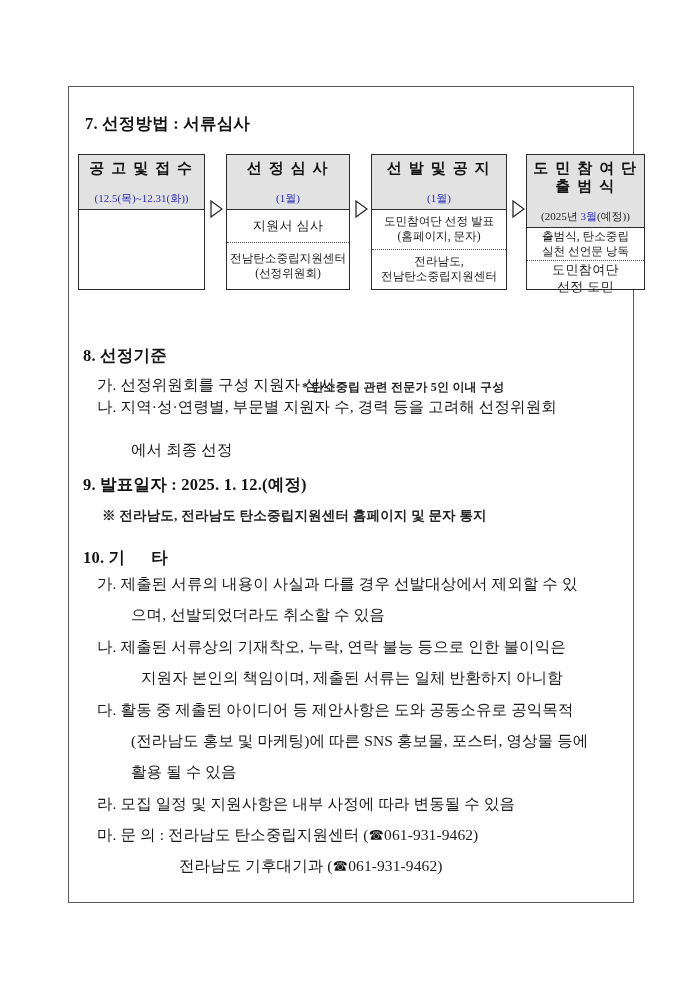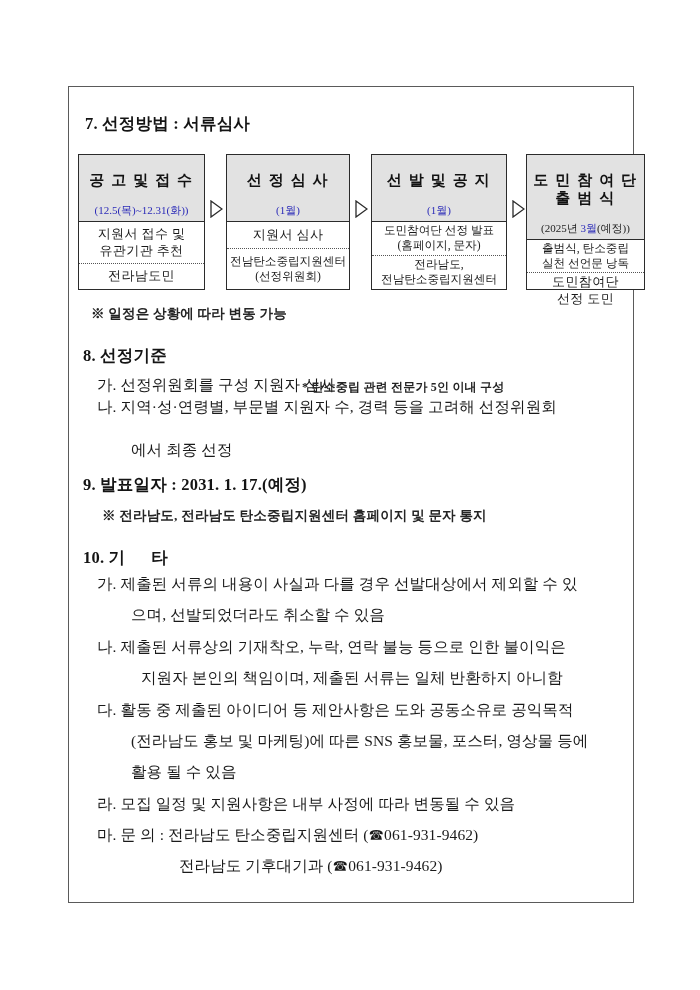--- a/index.html
+++ b/index.html
@@ -74,21 +74,21 @@
     top: 0;
     box-sizing: border-box;
     border: 1.2px solid #2b2b2b;
     background: #ffffff;
     display: flex;
     flex-direction: column;
   }
   .fb-head {
     background: #e2e2e2;
     border-bottom: 1.2px solid #2b2b2b;
-    padding: 16px 2px 3px 2px;
+    padding: 4px 2px 3px 2px;
     text-align: center;
     flex: 0 0 auto;
   }
   .fb-title {
     font-size: 15px;
     font-weight: bold;
     letter-spacing: 1.6px;
     white-space: pre;
     line-height: 1.2;
     color: #111111;
@@ -166,25 +166,20 @@
 
   <div class="abs sec-head" id="sec7-heading">7. 선정방법 : 서류심사</div>
 
   <div id="flowchart">
 
     <div class="flow-box" style="left:0px; width:127px; height:136px;">
       <div class="fb-head">
         <div class="fb-title">공 고 및 접 수</div>
         <div class="fb-sub">(12.5(목)~12.31(화))</div>
       </div>
-      <div class="fb-body">
-        <div class="fb-cell">지원서 접수 및
-유관기관 추천</div>
-        <div class="fb-cell fb-sep">전라남도민</div>
-      </div>
     </div>
 
     <div class="flow-arrow" style="left:131px;">
       <svg width="14" height="18" viewBox="0 0 14 18">
         <polygon points="2,1 13,9 2,17" fill="#ffffff" stroke="#2b2b2b" stroke-width="1.3"></polygon>
       </svg>
     </div>
 
     <div class="flow-box" style="left:148px; width:124px; height:136px;">
       <div class="fb-head">
@@ -232,33 +227,32 @@
       <div class="fb-body">
         <div class="fb-cell tight">출범식, 탄소중립
 실천 선언문 낭독</div>
         <div class="fb-cell fb-sep">도민참여단
 선정 도민</div>
       </div>
     </div>
 
   </div>
 
-  <div class="abs note-line" id="chart-note">※ 일정은 상황에 따라 변동 가능</div>
 
   <div class="abs sec-head" id="sec8-heading">8. 선정기준</div>
 
   <div class="abs body-line" id="sec8-a">가. 선정위원회를 구성 지원자 심사</div>
 
   <div class="abs small-bold" id="sec8-a-note">* 탄소중립 관련 전문가 5인 이내 구성</div>
 
   <div class="abs body-line" id="sec8-b1">나. 지역·성·연령별, 부문별 지원자 수, 경력 등을 고려해 선정위원회</div>
 
   <div class="abs body-line" id="sec8-b2">에서 최종 선정</div>
 
-  <div class="abs sec-head" id="sec9-heading">9. 발표일자 : 2031. 1. 17.(예정)</div>
+  <div class="abs sec-head" id="sec9-heading">9. 발표일자 : 2025. 1. 12.(예정)</div>
 
   <div class="abs note-line" id="sec9-note">※ 전라남도, 전라남도 탄소중립지원센터 홈페이지 및 문자 통지</div>
 
   <div class="abs sec-head" id="sec10-heading">10. 기      타</div>
 
   <div class="abs body-line" id="sec10-a1">가. 제출된 서류의 내용이 사실과 다를 경우 선발대상에서 제외할 수 있</div>
   <div class="abs body-line" id="sec10-a2">으며, 선발되었더라도 취소할 수 있음</div>
 
   <div class="abs body-line" id="sec10-b1">나. 제출된 서류상의 기재착오, 누락, 연락 불능 등으로 인한 불이익은</div>
   <div class="abs body-line" id="sec10-b2">지원자 본인의 책임이며, 제출된 서류는 일체 반환하지 아니함</div>

